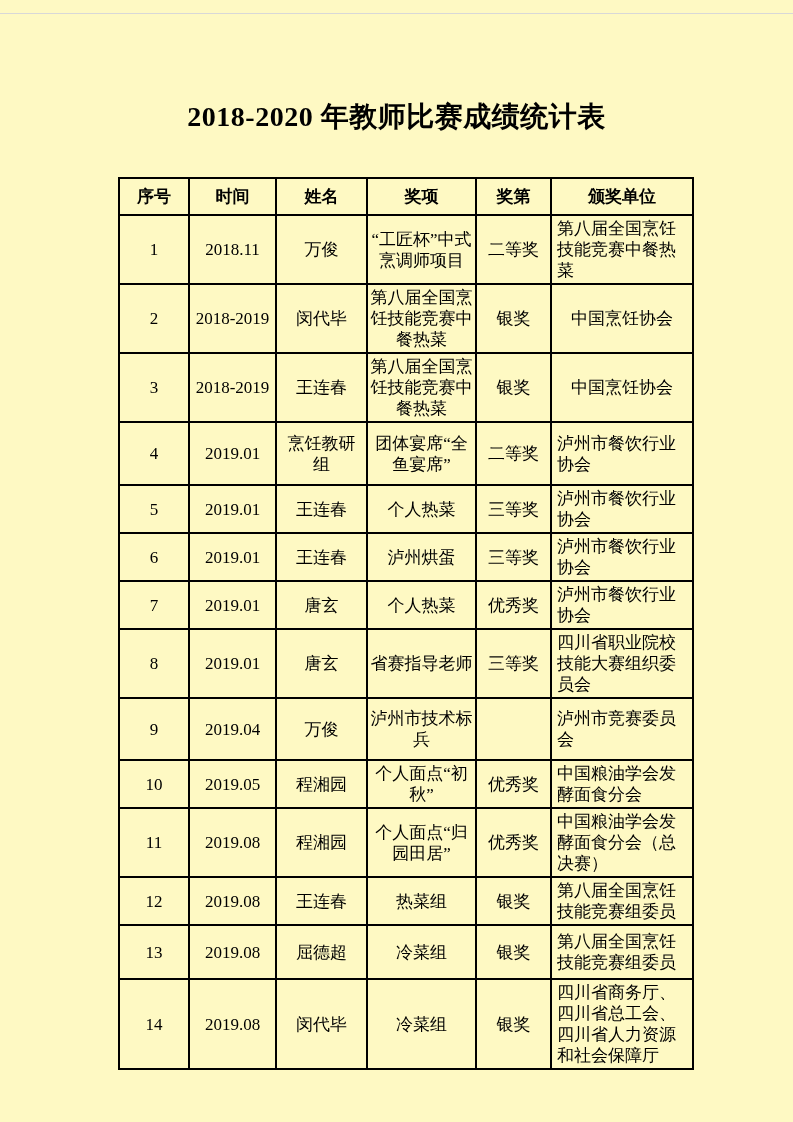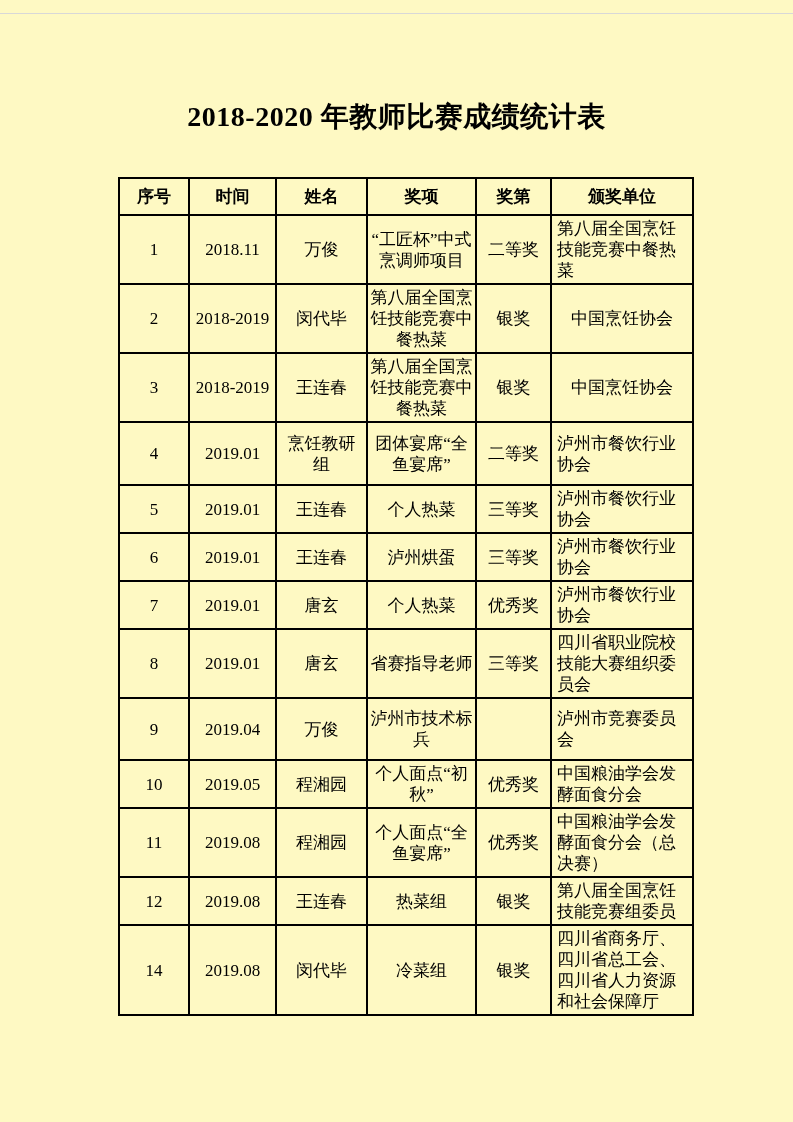--- a/index.html
+++ b/index.html
@@ -157,29 +157,37 @@
           <td class="time">2019.05</td>
           <td>程湘园</td>
           <td class="award">个人面点“初秋”</td>
           <td>优秀奖</td>
           <td class="unit">中国粮油学会发酵面食分会</td>
         </tr>
         <tr style="height: 62px;">
           <td>11</td>
           <td class="time">2019.08</td>
           <td>程湘园</td>
-          <td class="award">个人面点“全鱼宴席”</td>
+          <td class="award">个人面点“归园田居”</td>
           <td>优秀奖</td>
           <td class="unit">中国粮油学会发酵面食分会（总决赛）</td>
         </tr>
         <tr style="height: 44px;">
           <td>12</td>
           <td class="time">2019.08</td>
           <td>王连春</td>
           <td class="award">热菜组</td>
+          <td>银奖</td>
+          <td class="unit">第八届全国烹饪技能竞赛组委员</td>
+        </tr>
+        <tr style="height: 54px;">
+          <td>13</td>
+          <td class="time">2019.08</td>
+          <td>屈德超</td>
+          <td class="award">冷菜组</td>
           <td>银奖</td>
           <td class="unit">第八届全国烹饪技能竞赛组委员</td>
         </tr>
         <tr style="height: 82px;">
           <td>14</td>
           <td class="time">2019.08</td>
           <td>闵代毕</td>
           <td class="award">冷菜组</td>
           <td>银奖</td>
           <td class="unit">四川省商务厅、四川省总工会、四川省人力资源和社会保障厅</td>

